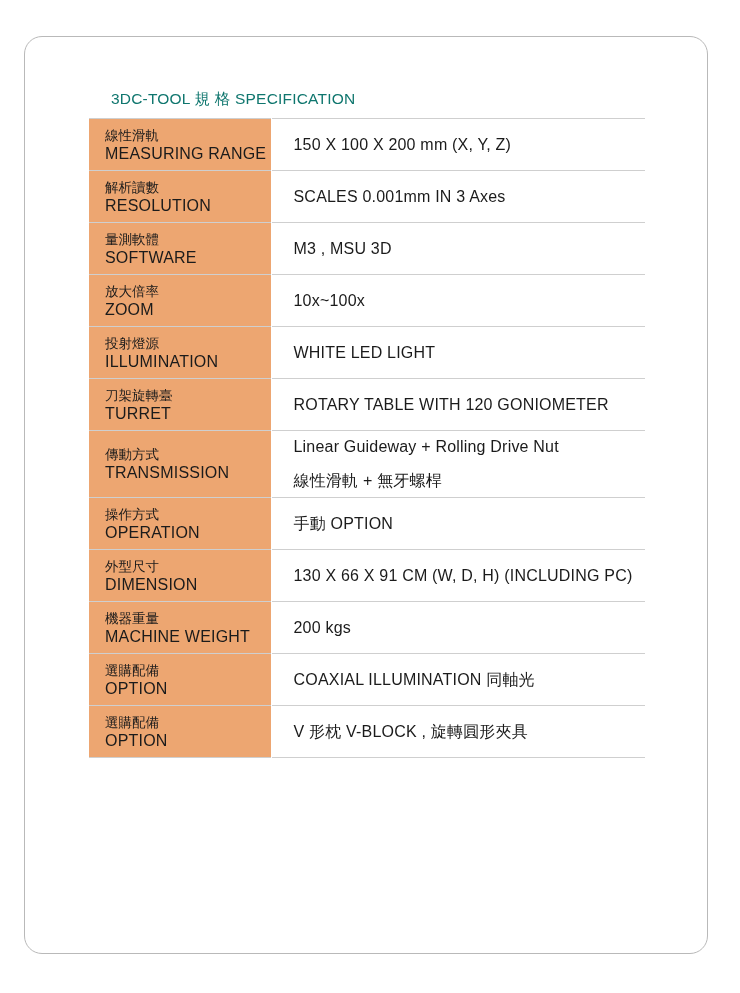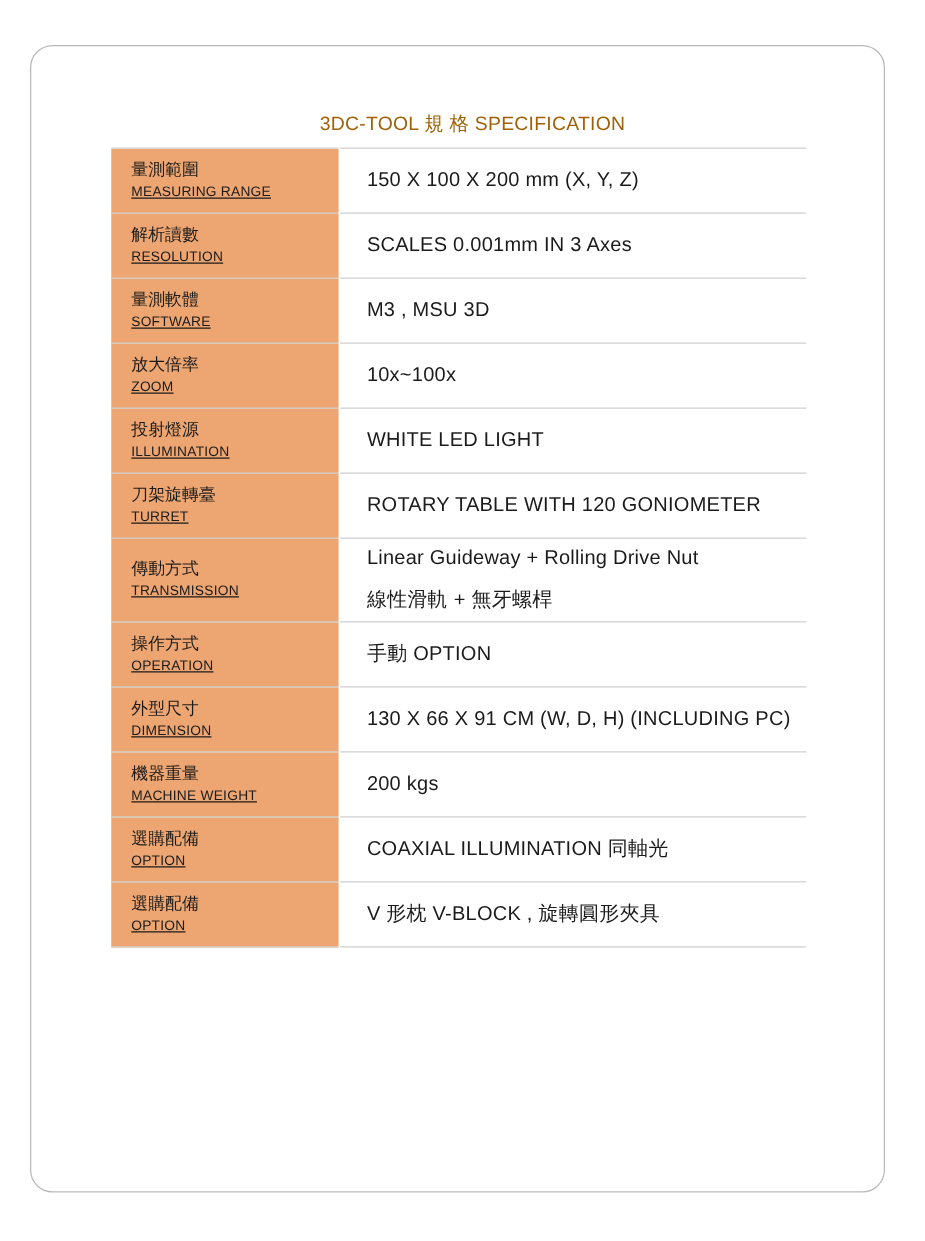--- a/index.html
+++ b/index.html
@@ -31,26 +31,25 @@
     background: #ffffff;
     box-sizing: border-box;
   }
   .spec-wrap {
     position: absolute;
     left: 64px;
     top: 48px;
     width: 556px;
   }
   .spec-title {
-    color: #a16207;
+    color: #0f766e;
     font-size: 15.5px;
     letter-spacing: 0.2px;
     padding: 4px 0 8px 22px;
     white-space: nowrap;
-    text-align: center;
   }
   table.spec {
     border-collapse: collapse;
     width: 556px;
     table-layout: fixed;
   }
   table.spec tr {
     border-top: 1px solid #cfcfcf;
   }
   table.spec tr:last-child {
@@ -67,25 +66,24 @@
     box-sizing: border-box;
   }
   td.label .zh {
     display: block;
     font-size: 13.5px;
     line-height: 19px;
     white-space: nowrap;
   }
   td.label .en {
     display: block;
-    font-size: 11px;
+    font-size: 16px;
     line-height: 18px;
     letter-spacing: 0.2px;
     white-space: nowrap;
-    text-decoration: underline;
   }
   td.value {
     padding: 6px 0 6px 22px;
     vertical-align: middle;
     font-size: 16px;
     color: #1b1b1b;
     letter-spacing: 0.2px;
     line-height: 20px;
   }
   td.value .line2 {
@@ -100,21 +98,21 @@
 <body>
 
 <div class="page">
   <div class="frame">
     <div class="spec-wrap">
       <div class="spec-title">3DC-TOOL 規  格 SPECIFICATION</div>
       <table class="spec">
         <tbody>
           <tr>
             <td class="label">
-              <span class="zh">量測範圍</span>
+              <span class="zh">線性滑軌</span>
               <span class="en">MEASURING RANGE</span>
             </td>
             <td class="value">
               <span>150 X 100 X 200 mm (X, Y, Z)</span>
             </td>
           </tr>
           <tr>
             <td class="label">
               <span class="zh">解析讀數</span>
               <span class="en">RESOLUTION</span>

